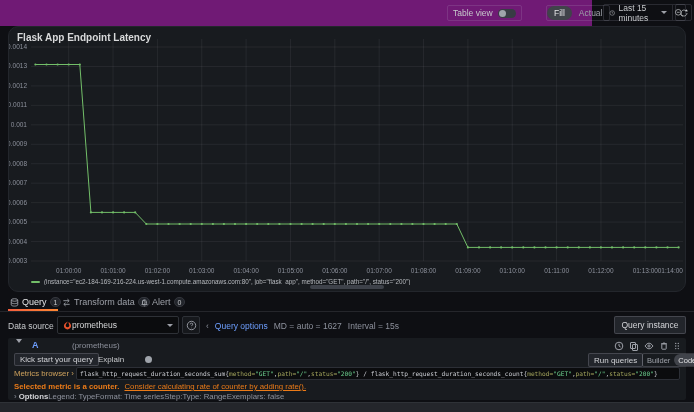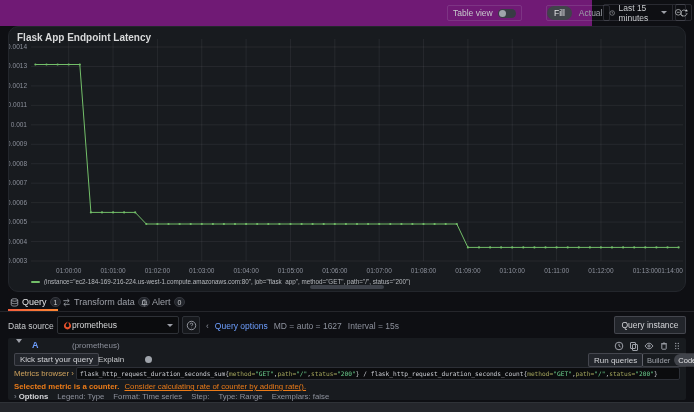--- a/index.html
+++ b/index.html
@@ -81,21 +81,21 @@
   .code-input {
     position:absolute; left:68px; top:29px; width:604px; height:13px; background:#0b0c0e;
     border:1px solid #2c2f36; border-radius:2px; font-family:"DejaVu Sans Mono", monospace;
     font-size:6.2px; line-height:11px; padding:0 3px; white-space:nowrap; overflow:hidden;
   }
   .qp-metric { color:#c9cbd1; } .qp-punct { color:#c9cbd1; } .qp-op { color:#c9cbd1; }
   .qp-name { color:#a2a45c; } .qp-val { color:#6ccf8e; }
   .warning-row { position:absolute; left:6px; top:44px; font-size:7.8px; white-space:nowrap; }
   .warn-bold { color:#eb7b18; font-weight:bold; }
   .warn-link { color:#eb7b18; text-decoration:underline; margin-left:3px; }
-  .options-row { position:absolute; left:6px; top:54px; display:flex; gap:9px; font-size:7.8px; color:#8d919c; }
+  .options-row { position:absolute; left:6px; top:54px; display:flex; font-size:7.8px; color:#8d919c; }
   .opt-label { color:#d3d4d8; font-weight:bold; }
   .footer-band { position:absolute; left:0; top:402px; width:694px; height:10px; background:#24262b; border-top:1px solid #2f3237; }
   svg.line-icon { stroke:#c7c9cc; fill:none; stroke-width:1; }
   svg.line-icon-dim { stroke:#9da0a8; fill:none; stroke-width:1; }
 </style>
 </head>
 <body>
 
 <div class="toolbar">
   <div class="tb-group" style="left:447px;">

